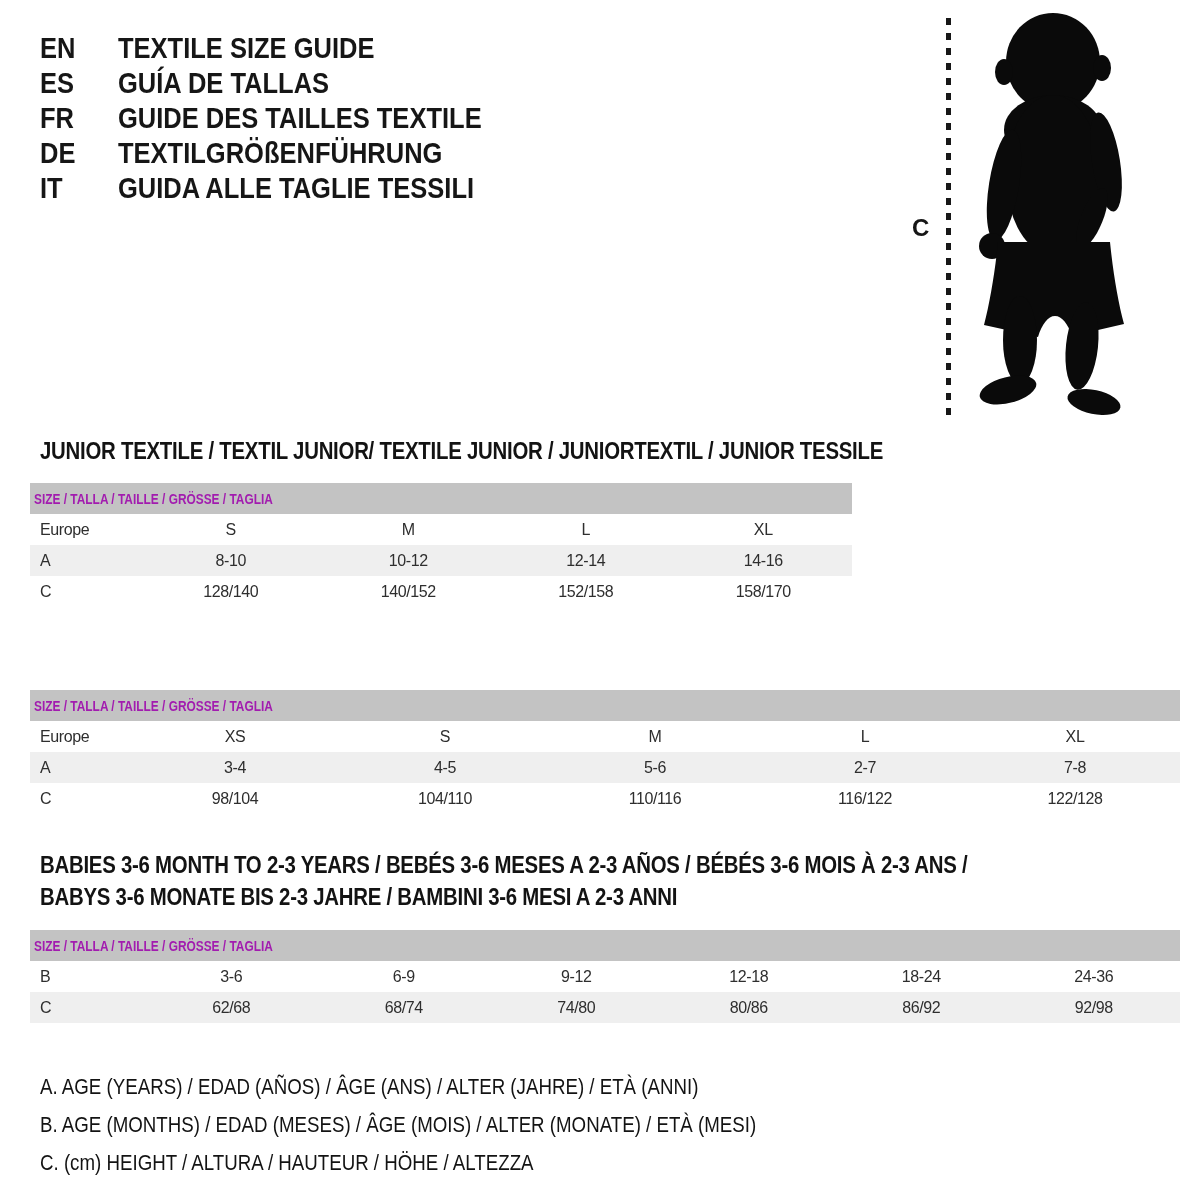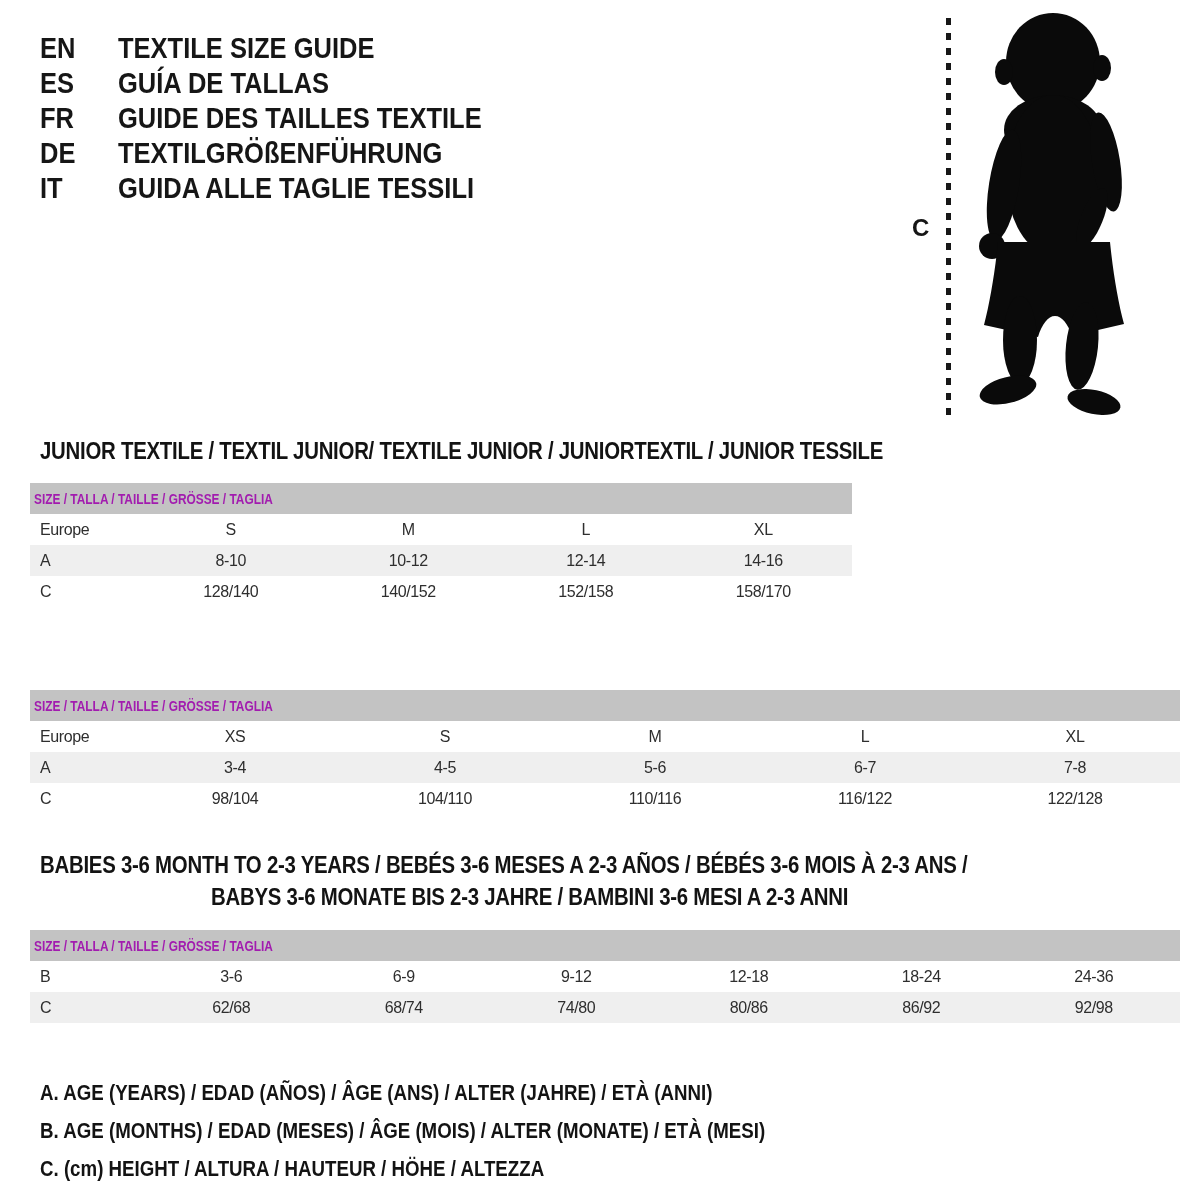--- a/index.html
+++ b/index.html
@@ -35,25 +35,25 @@
     font-size:14px;font-weight:bold;color:#a21caf;
   }
   .t-row{display:flex;align-items:center;height:31px;font-size:16px;color:#2e2e2e;letter-spacing:-0.4px;}
   .t-label{padding-left:10px;box-sizing:border-box;}
   .t-cell{flex:1;text-align:center;}
   .stripe{background:#efefef;}
   .t-junior .t-label{width:112px;flex:0 0 112px;}
   .t-children .t-label{width:100px;flex:0 0 100px;}
   .t-babies .t-label{width:115px;flex:0 0 115px;}
 
-  .heading-2line{line-height:32px;text-align:center;}
+  .heading-2line{line-height:32px;}
 
   
   .legend{left:40px;top:1068px;}
-  .legend-line{height:38px;display:flex;align-items:flex-end;font-size:22px;font-weight:bold;color:#131313;}
+  .legend-line{height:38px;display:flex;align-items:center;font-size:22px;font-weight:normal;color:#131313;}
 </style>
 </head>
 <body>
 
 <div id="page">
 
   <div class="abs langs">
     <div class="lang-row">
       <span class="lang-code"><span class="cond">EN</span></span>
       <span class="cond">TEXTILE SIZE GUIDE</span>
@@ -135,21 +135,21 @@
       <div class="t-cell">S</div>
       <div class="t-cell">M</div>
       <div class="t-cell">L</div>
       <div class="t-cell">XL</div>
     </div>
     <div class="t-row stripe">
       <div class="t-label">A</div>
       <div class="t-cell">3-4</div>
       <div class="t-cell">4-5</div>
       <div class="t-cell">5-6</div>
-      <div class="t-cell">6-7</div>
+      <div class="t-cell">2-7</div>
       <div class="t-cell">7-8</div>
     </div>
     <div class="t-row">
       <div class="t-label">C</div>
       <div class="t-cell">98/104</div>
       <div class="t-cell">104/110</div>
       <div class="t-cell">110/116</div>
       <div class="t-cell">116/122</div>
       <div class="t-cell">122/128</div>
     </div>

